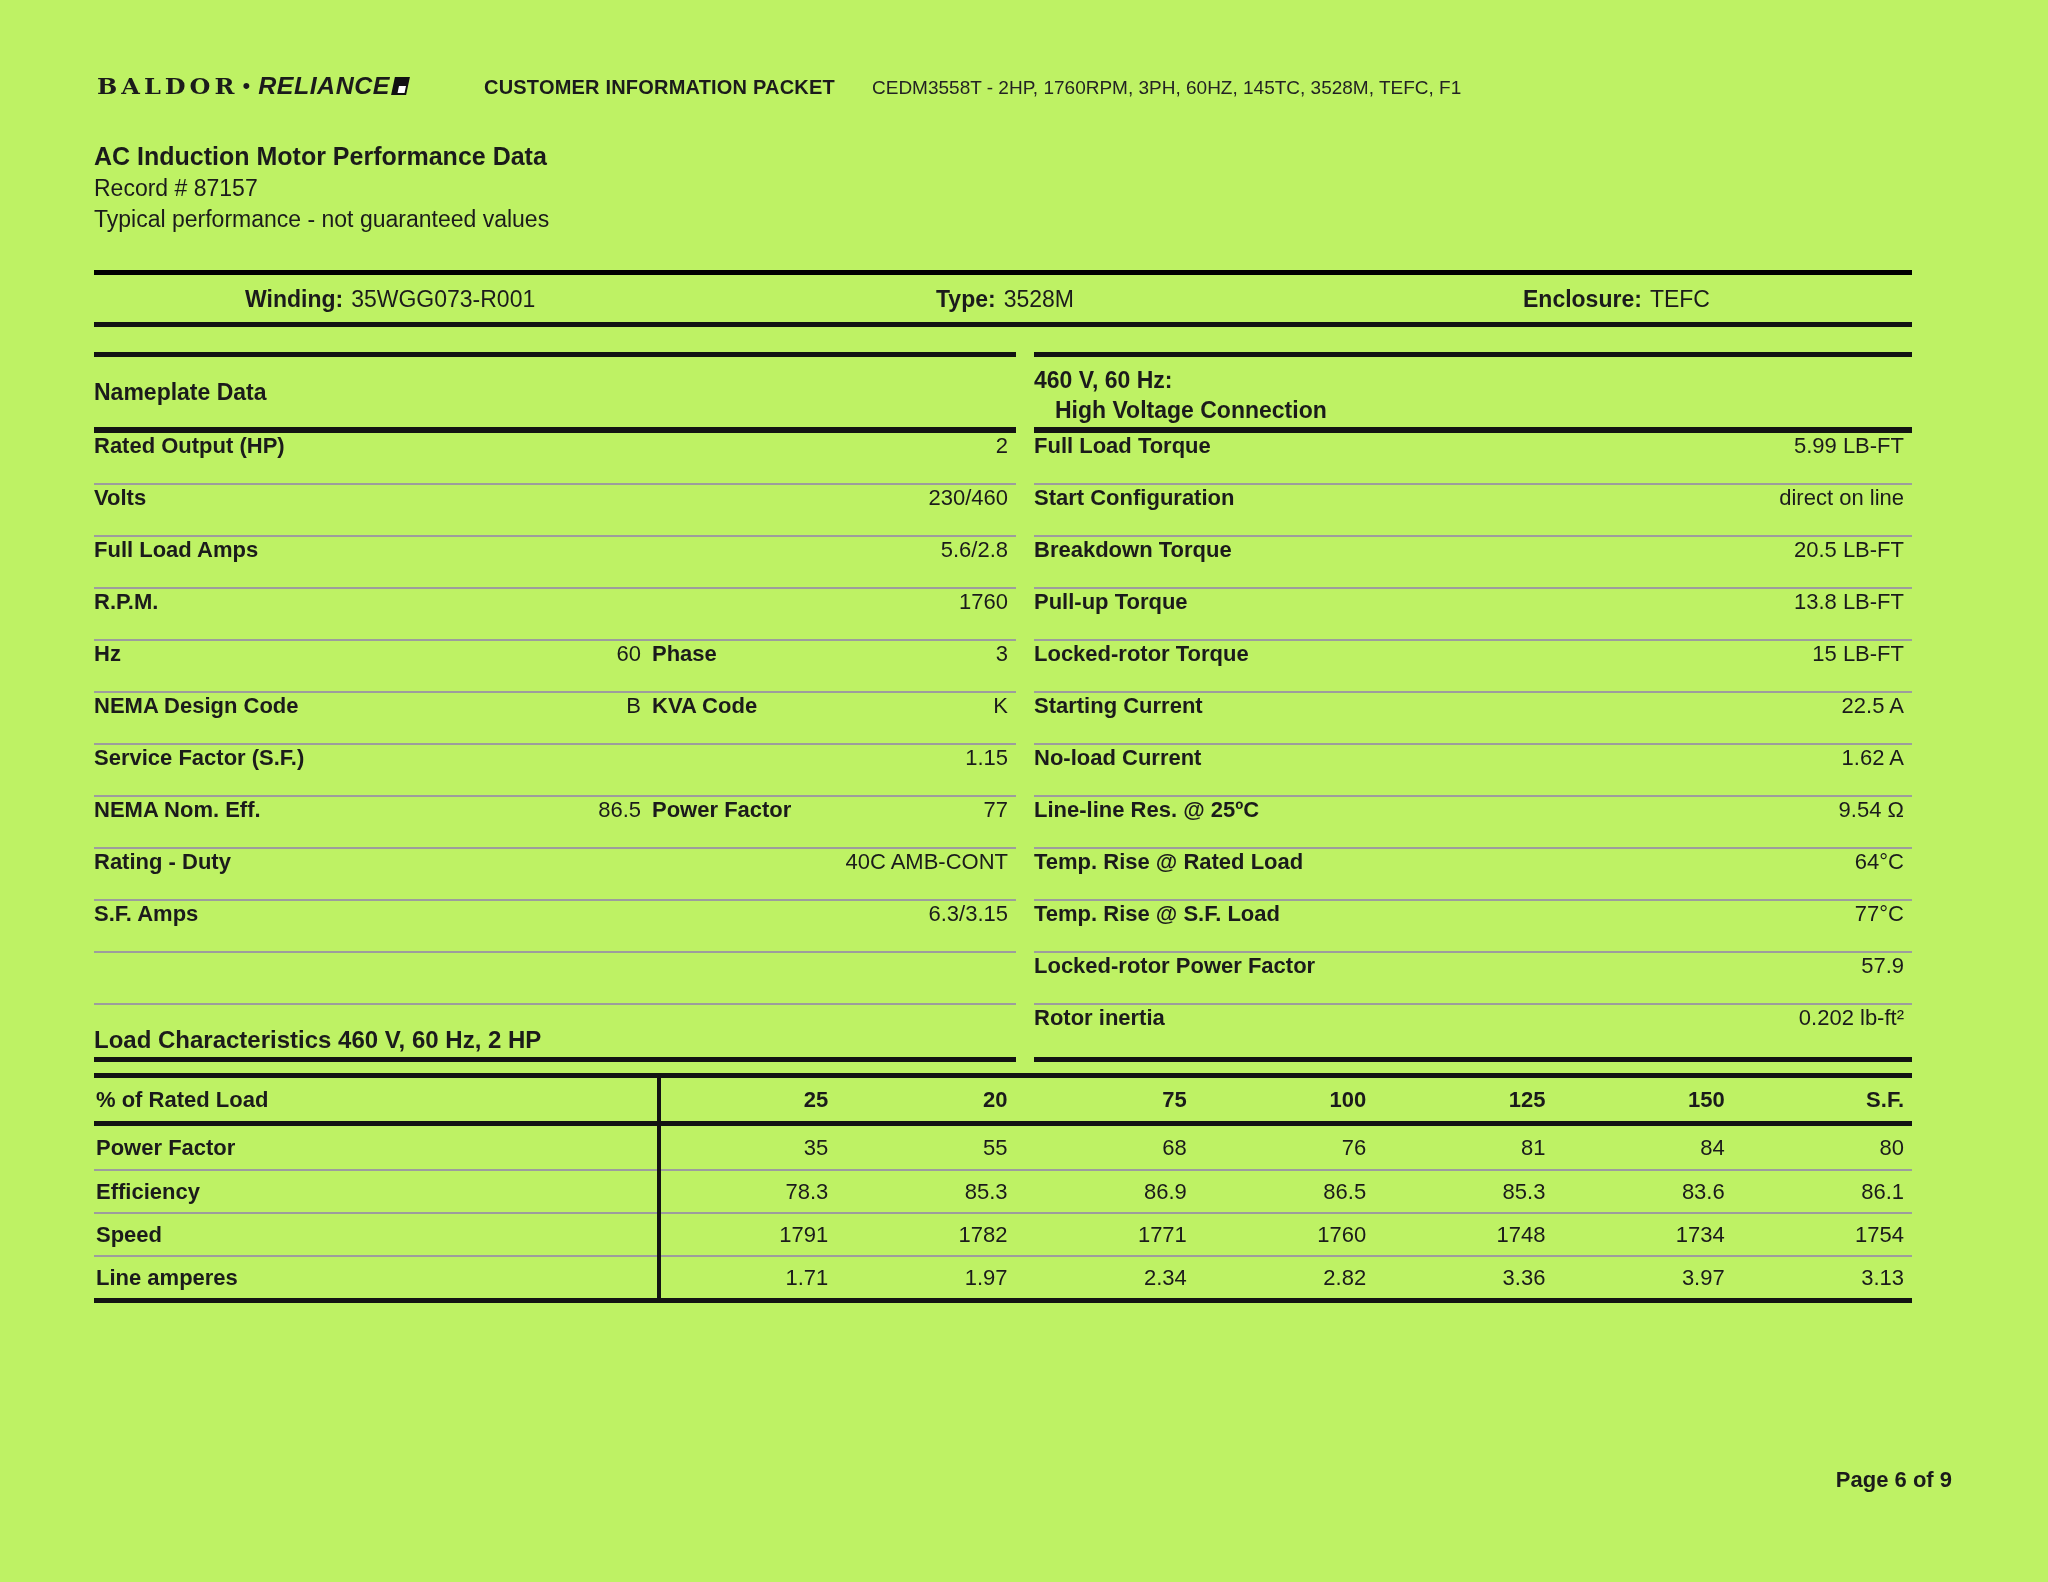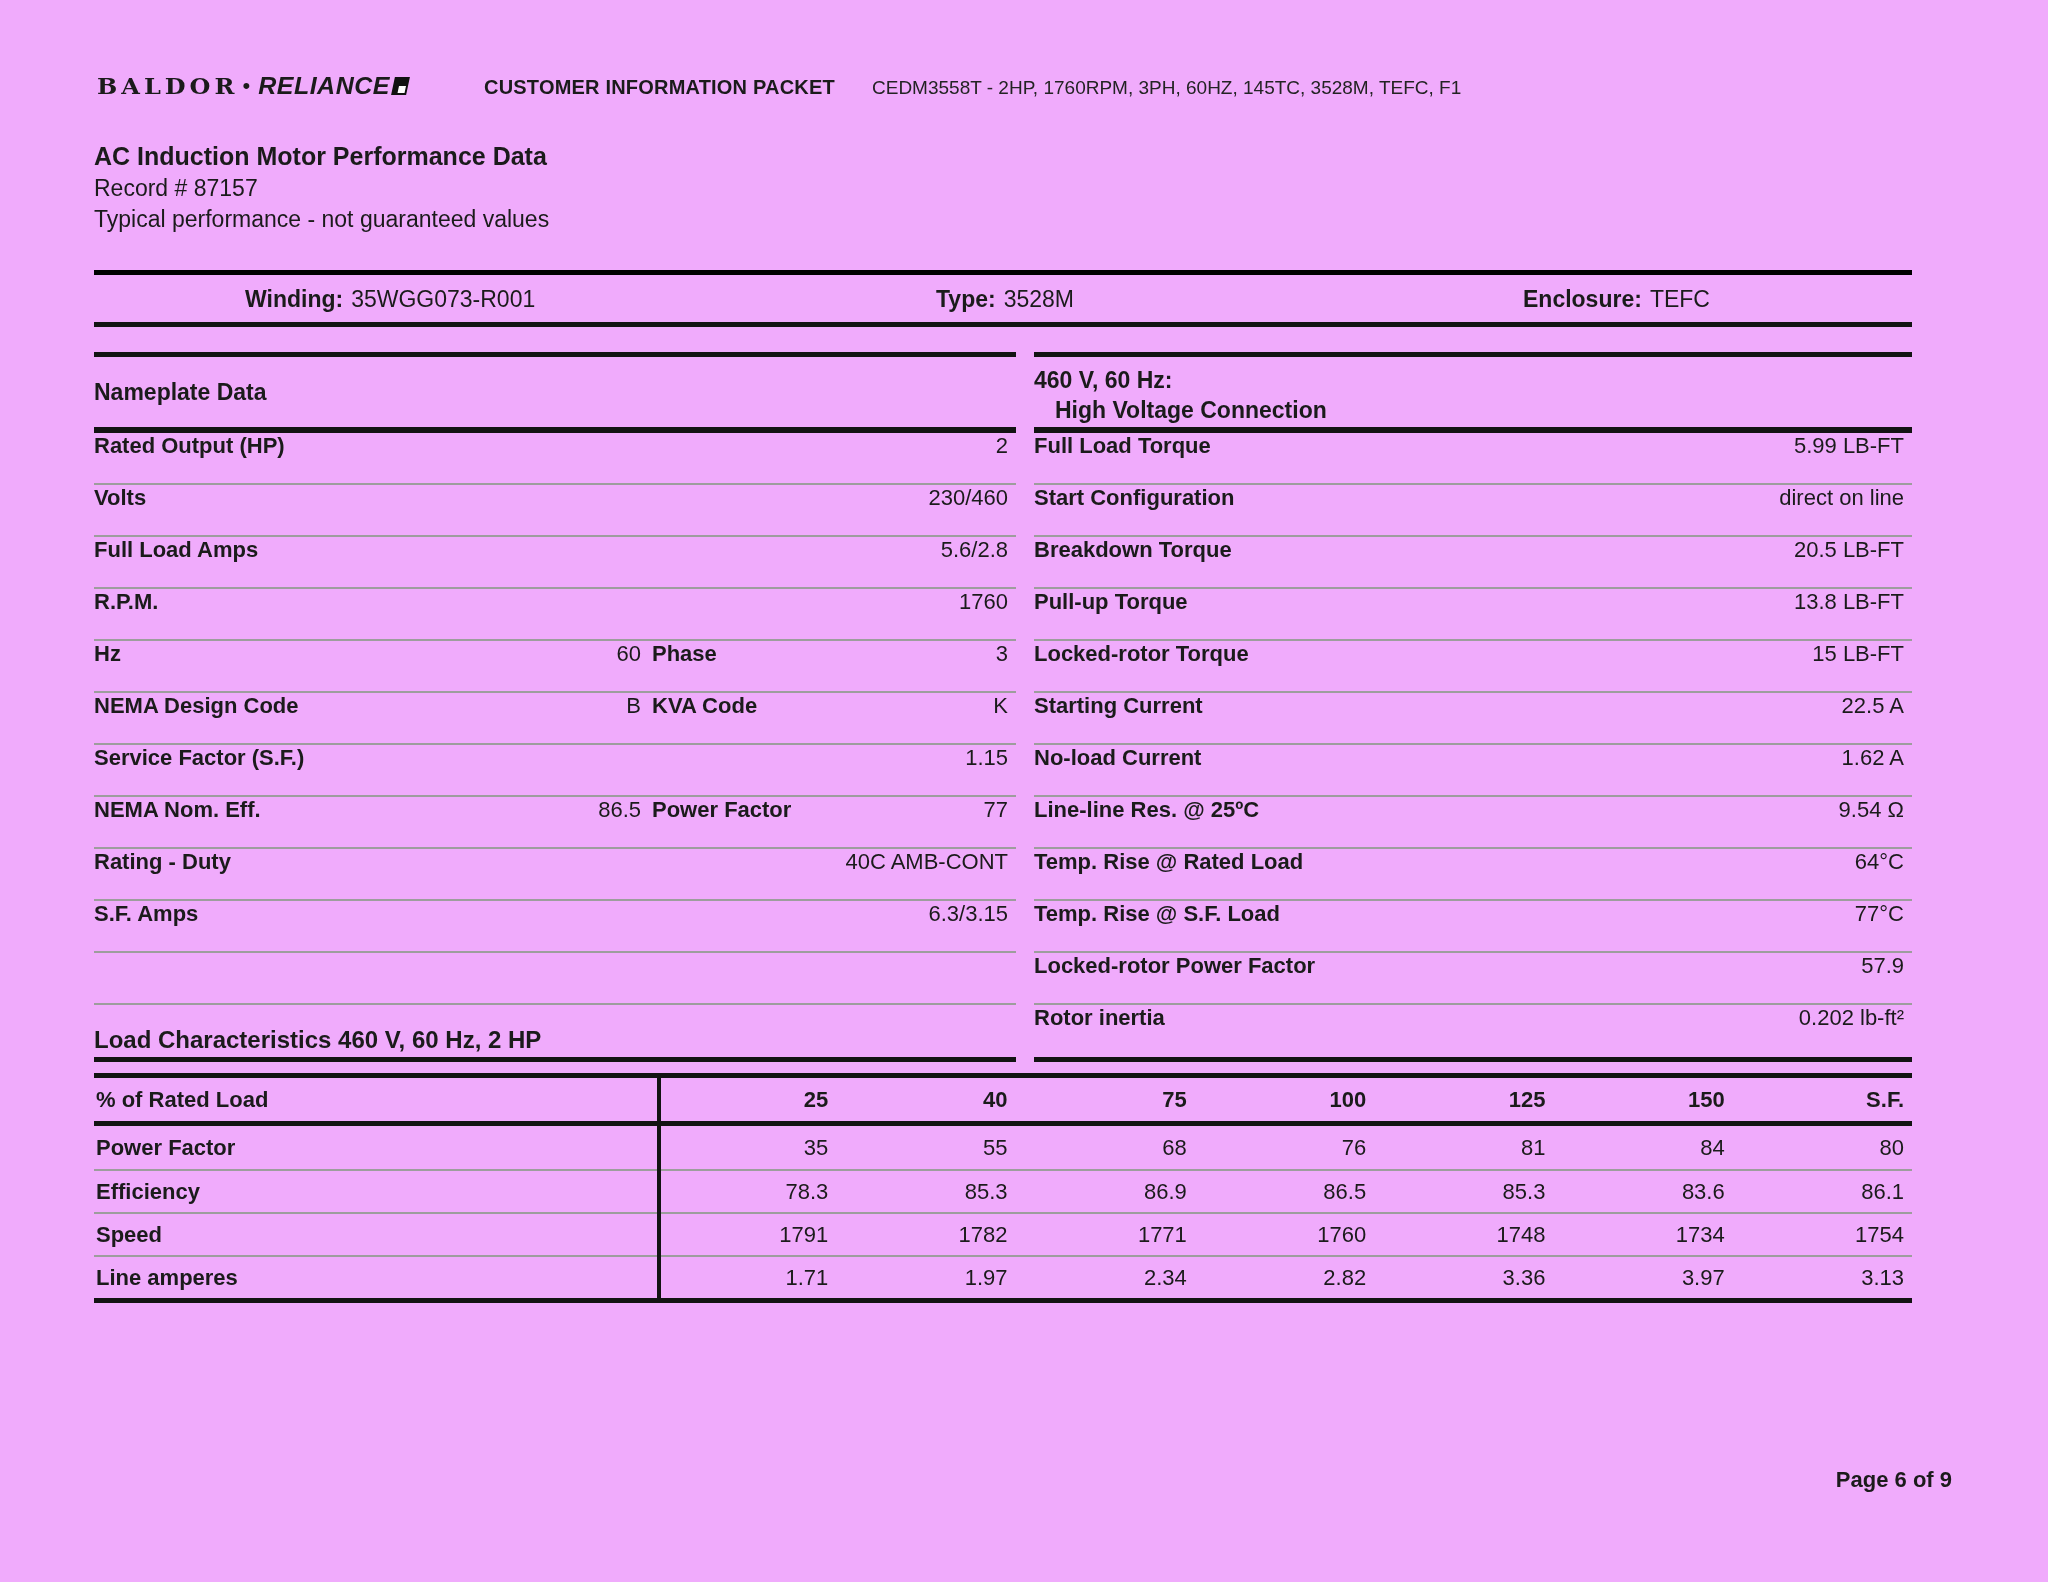--- a/index.html
+++ b/index.html
@@ -1,17 +1,17 @@
 <!DOCTYPE html>
 <html><head>
 <meta charset="utf-8">
 <style>
   html,body { margin:0; padding:0; background:#e8e8e8; }
   .page {
-    position:relative; width:2048px; height:1582px; background:#f0abfc;
+    position:relative; width:2048px; height:1582px; background:#bef264;
     font-family:"Liberation Sans","DejaVu Sans",sans-serif; color:#1b1b1b;
     overflow:hidden; margin:0 auto;
   }
 
   
   .topbar { position:absolute; top:72px; left:0; width:2048px; height:34px; }
   .logo { position:absolute; left:97px; top:0; display:flex; align-items:center; white-space:nowrap; }
   .logo-baldor {
     font-family:"DejaVu Serif","Liberation Serif",serif; font-weight:bold;
     font-size:24px; letter-spacing:4px; transform:scaleY(0.92);
@@ -237,21 +237,21 @@
   </div>
 
   <div class="load-heading">Load Characteristics 460 V, 60 Hz, 2 HP</div>
 
   <div class="load-table">
     <div class="lt-grid">
       <div class="lt-vline"></div>
       <div class="lt-row lt-head">
           <div class="lt-cell-label">% of Rated Load</div>
           <div class="lt-cell-num">25</div>
-          <div class="lt-cell-num">40</div>
+          <div class="lt-cell-num">20</div>
           <div class="lt-cell-num">75</div>
           <div class="lt-cell-num">100</div>
           <div class="lt-cell-num">125</div>
           <div class="lt-cell-num">150</div>
           <div class="lt-cell-num">S.F.</div>
         </div>
       <div class="lt-body">
           <div class="lt-row">
             <div class="lt-cell-label">Power Factor</div>
             <div class="lt-cell-num">35</div>

